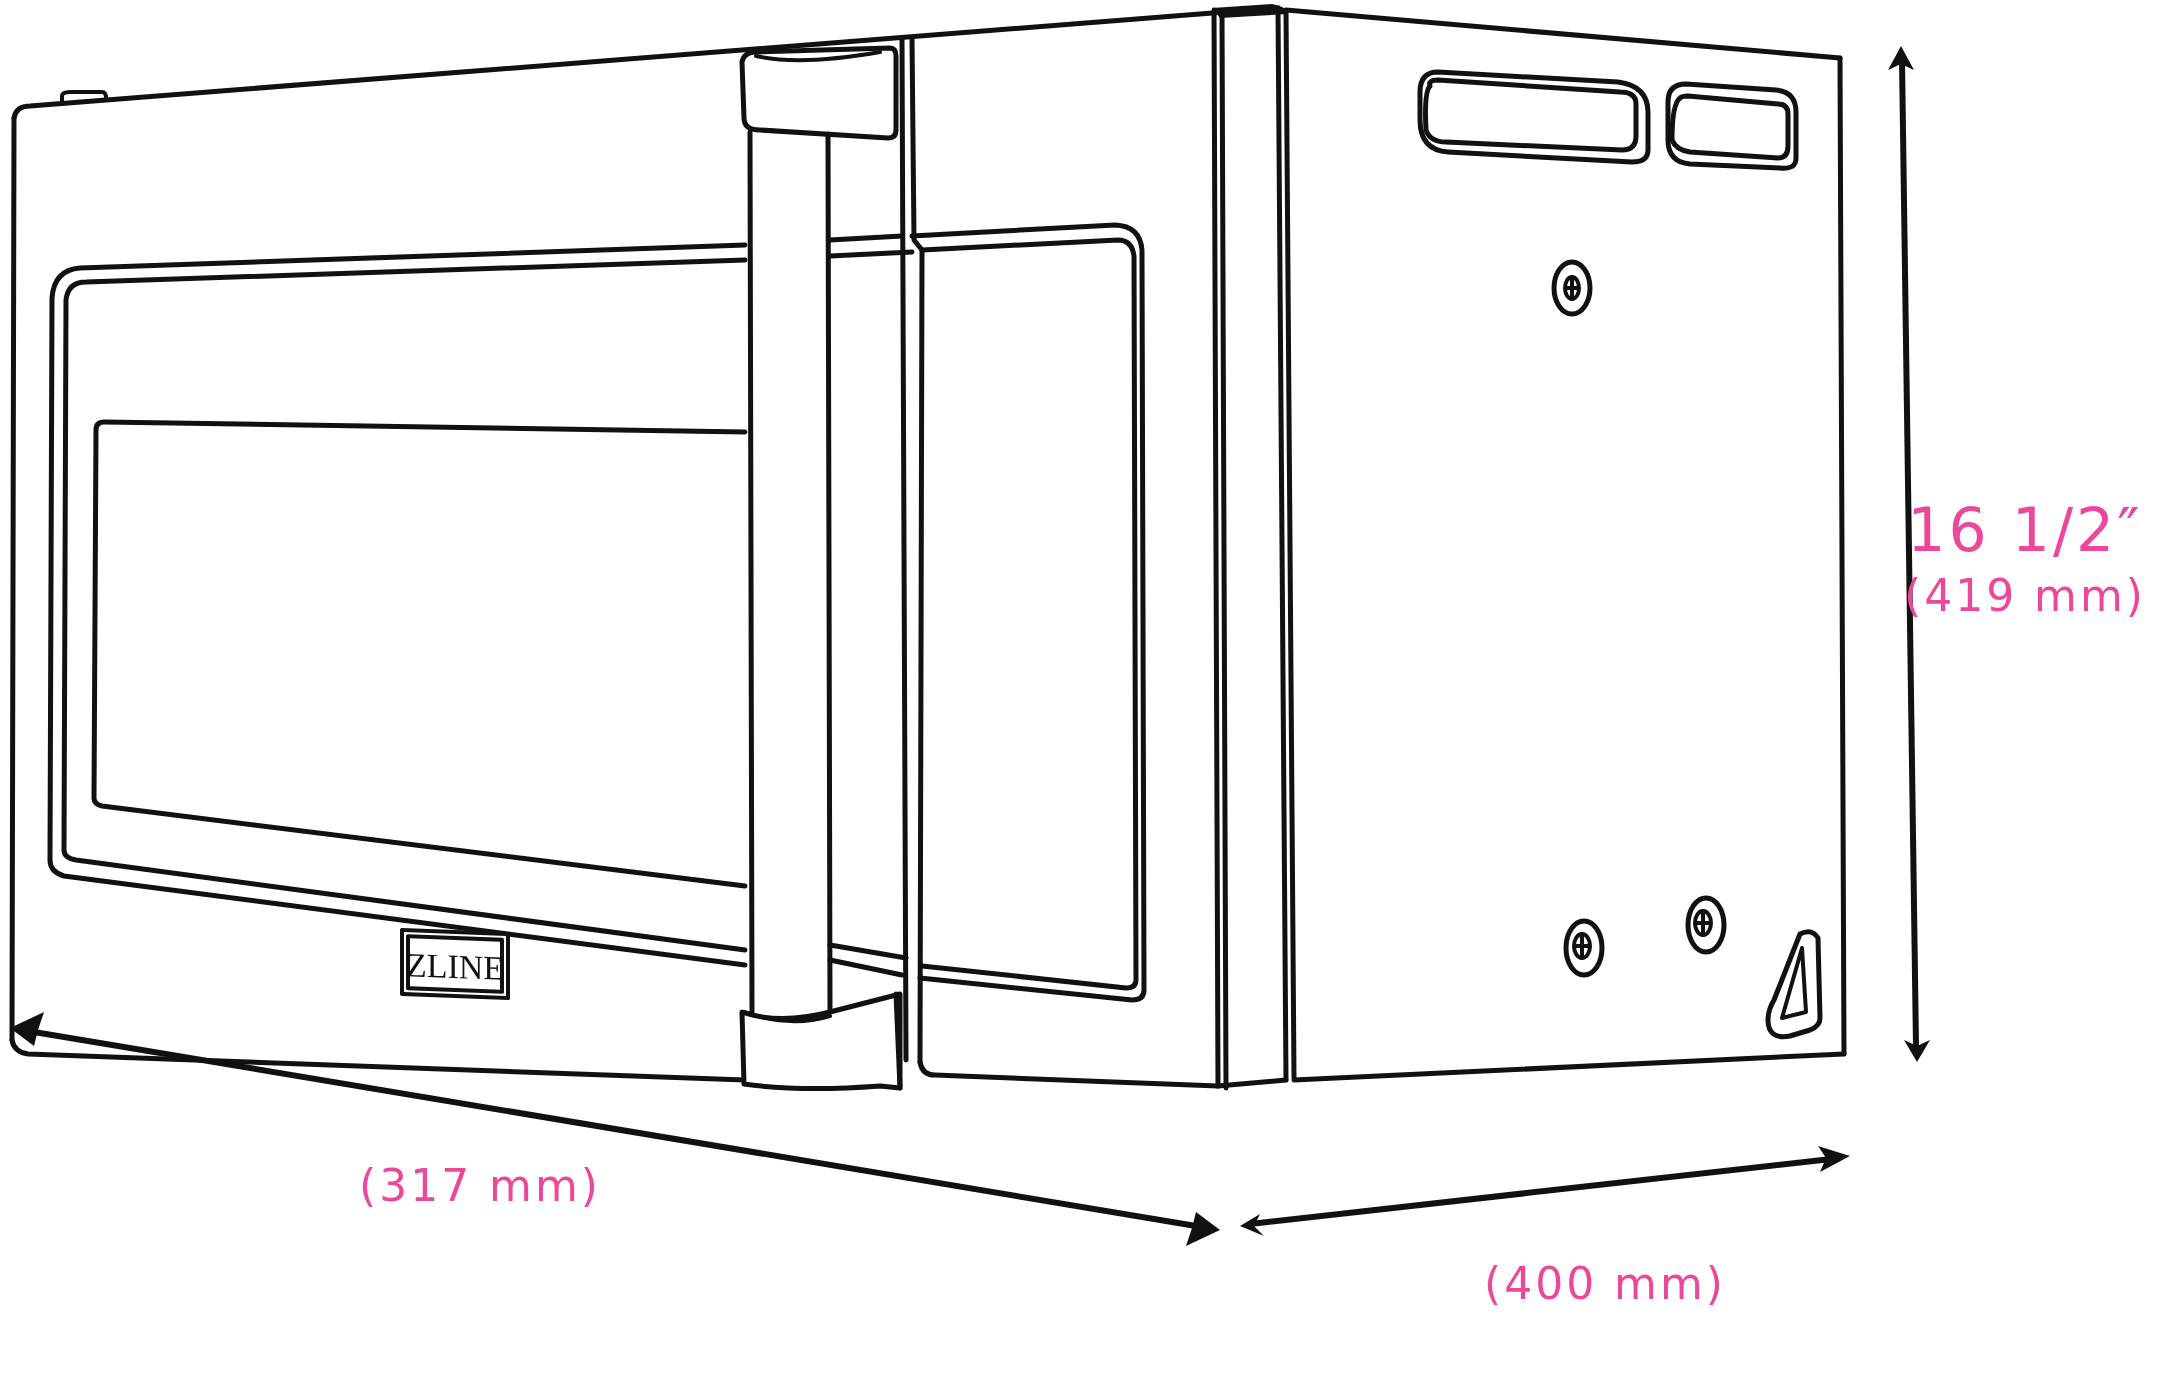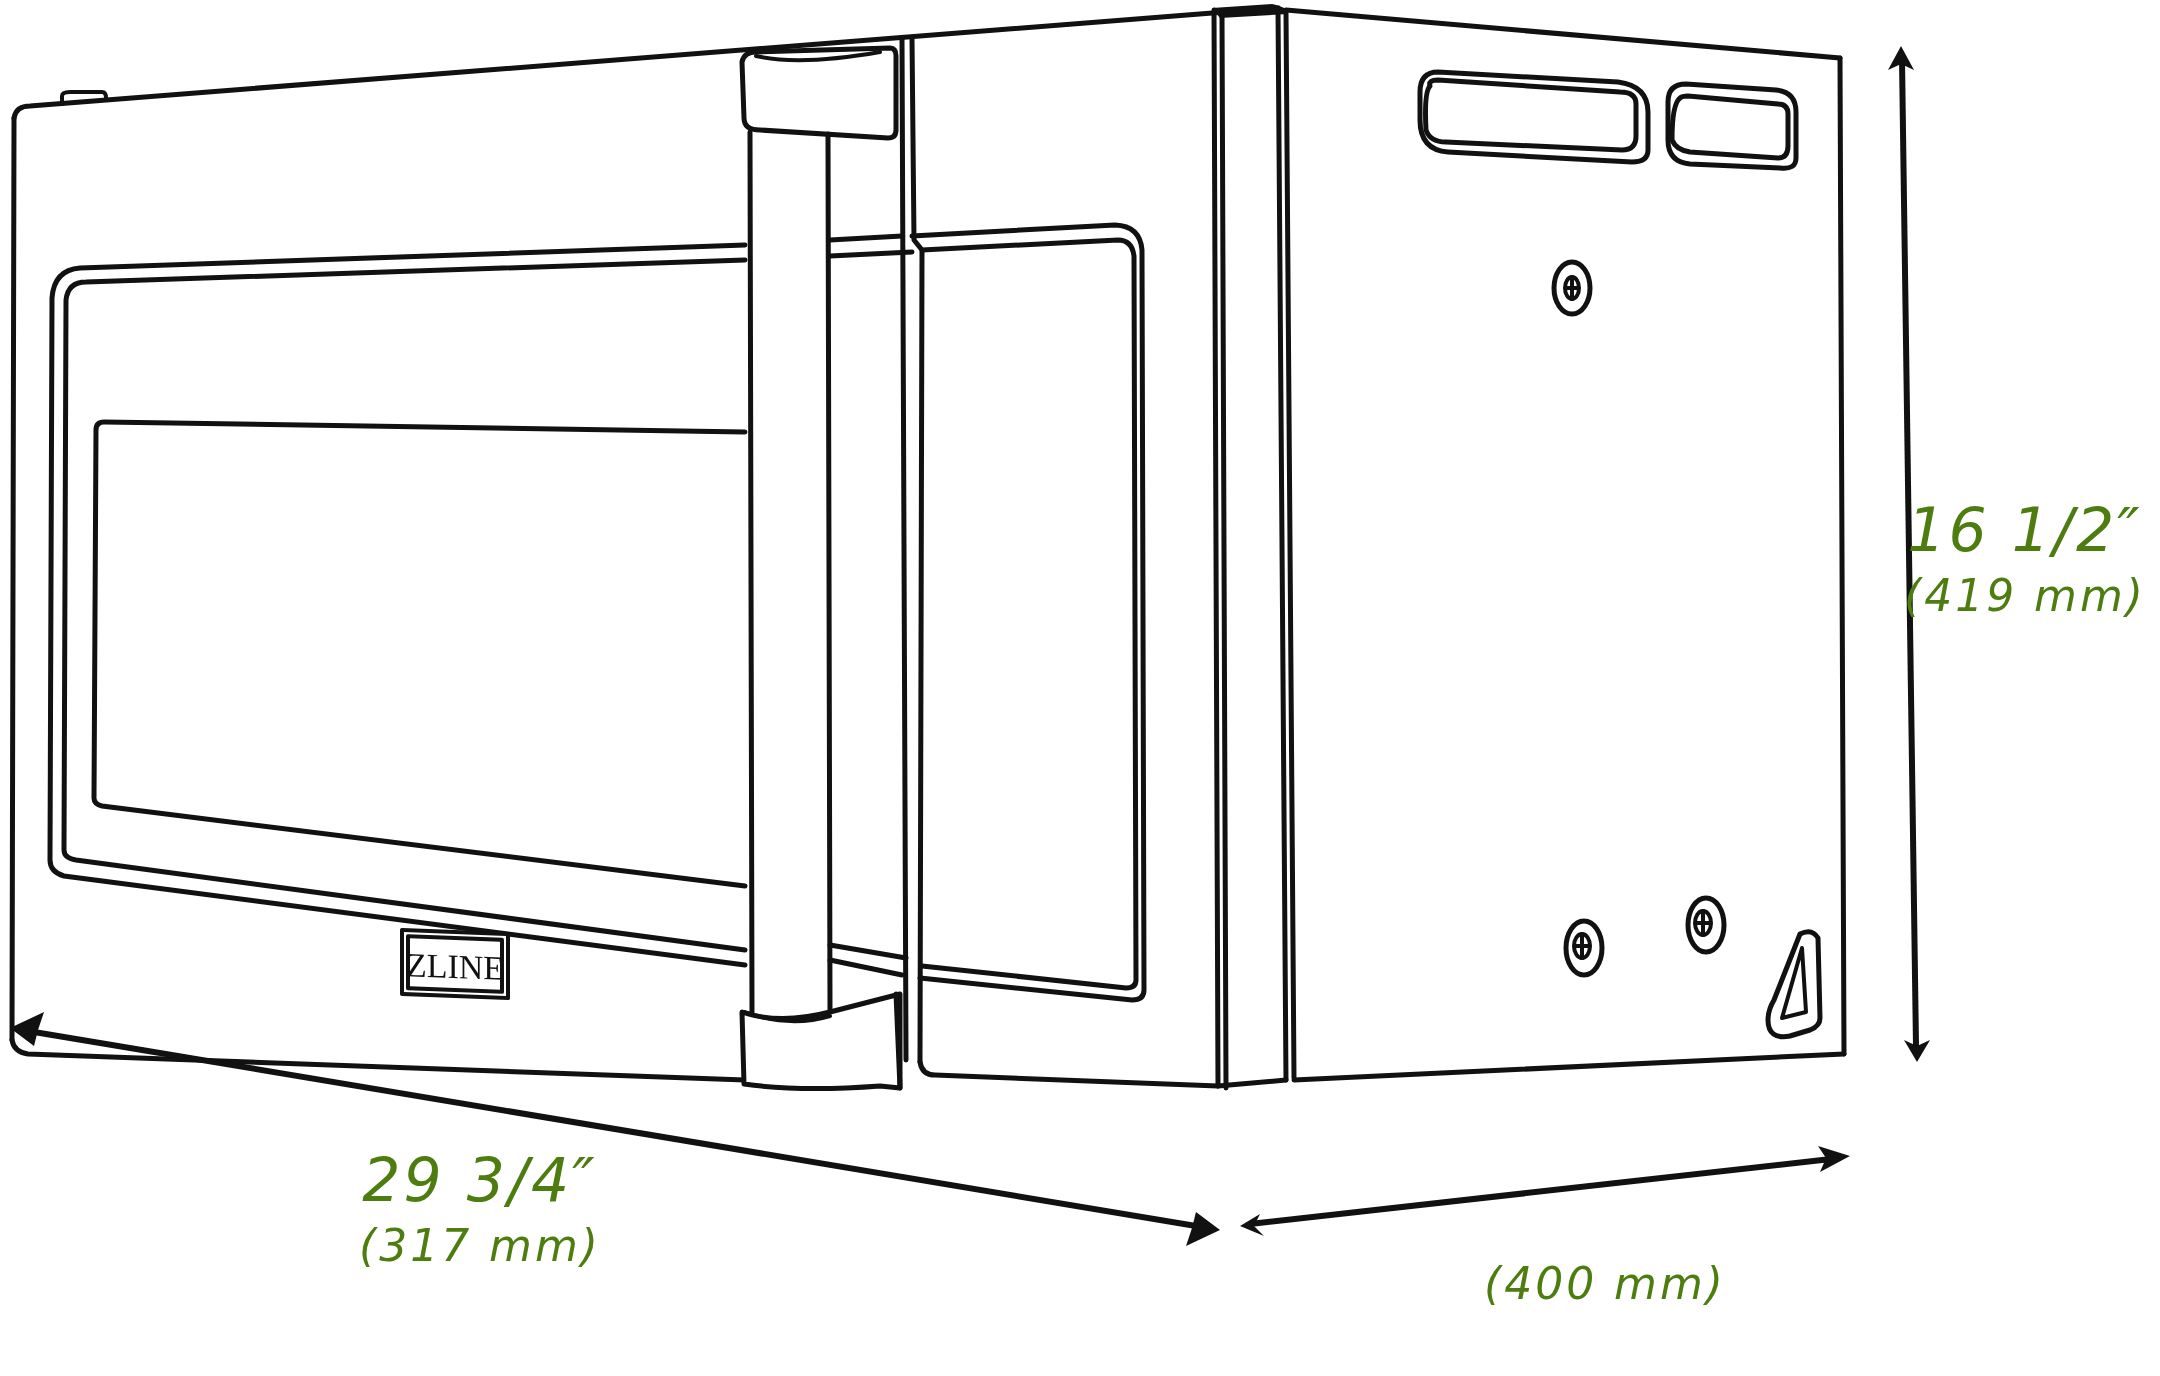--- a/index.html
+++ b/index.html
@@ -6,22 +6,21 @@
     body { width: 2160px; height: 1376px; overflow: hidden; position: relative; }
     #canvas { position: absolute; left: 0; top: 0; width: 2160px; height: 1376px; }
     .ln { fill: none; stroke: #111111; stroke-width: 5; stroke-linejoin: round; stroke-linecap: round; }
     .ln-thin { fill: none; stroke: #111111; stroke-width: 4; stroke-linejoin: round; stroke-linecap: round; }
     .fill-w { fill: #ffffff; }
     .dimline { stroke: #111111; stroke-width: 6; fill: none; }
     .arrowhead { fill: #111111; }
     .dim-label {
       position: absolute;
       font-family: "DejaVu Sans", sans-serif;
-      color: #4d7c0f;
-      font-style: italic;
+      color: #ec4899;
       text-align: center;
       white-space: nowrap;
       line-height: 1;
     }
     .dim-main { display: block; font-size: 60px; letter-spacing: 3px; font-weight: 400; }
     .dim-sub { display: block; font-size: 44px; letter-spacing: 3px; margin-top: 14px; }
     #dim-width { left: 345px; top: 1150px; width: 270px; }
     #dim-depth { left: 1455px; top: 1248px; width: 300px; }
     #dim-height { left: 1895px; top: 500px; width: 260px; }
     .logo-text {
@@ -157,21 +156,20 @@
   </g>
 
   <g>
     <line class="dimline" x1="1902" y1="60" x2="1916" y2="1046"></line>
     <path class="arrowhead" d="M 1901 46 L 1914 70 L 1901 64 L 1888 70 Z"></path>
     <path class="arrowhead" d="M 1917 1062 L 1904 1040 L 1917 1046 L 1930 1040 Z"></path>
   </g>
 </svg>
 
 <div class="dim-label" id="dim-width">
-  <span class="dim-main">29 3/4″</span>
   <span class="dim-sub">(317 mm)</span>
 </div>
 
 <div class="dim-label" id="dim-depth">
   <span class="dim-sub">(400 mm)</span>
 </div>
 
 <div class="dim-label" id="dim-height">
   <span class="dim-main">16 1/2″</span>
   <span class="dim-sub">(419 mm)</span>

